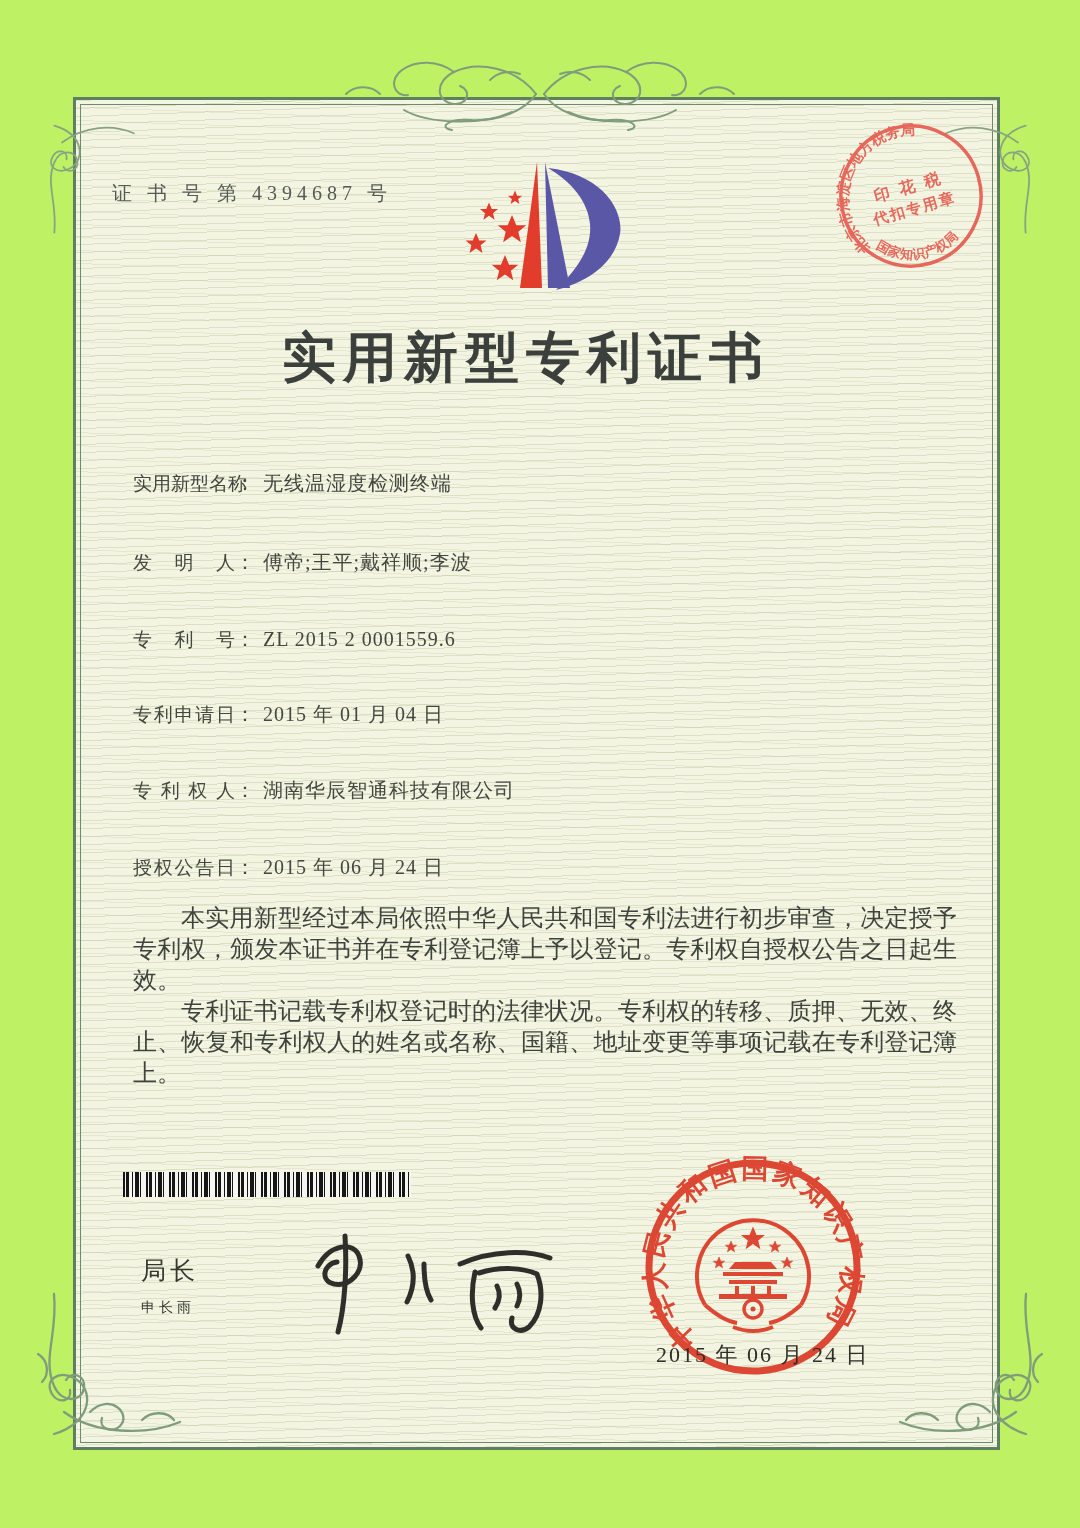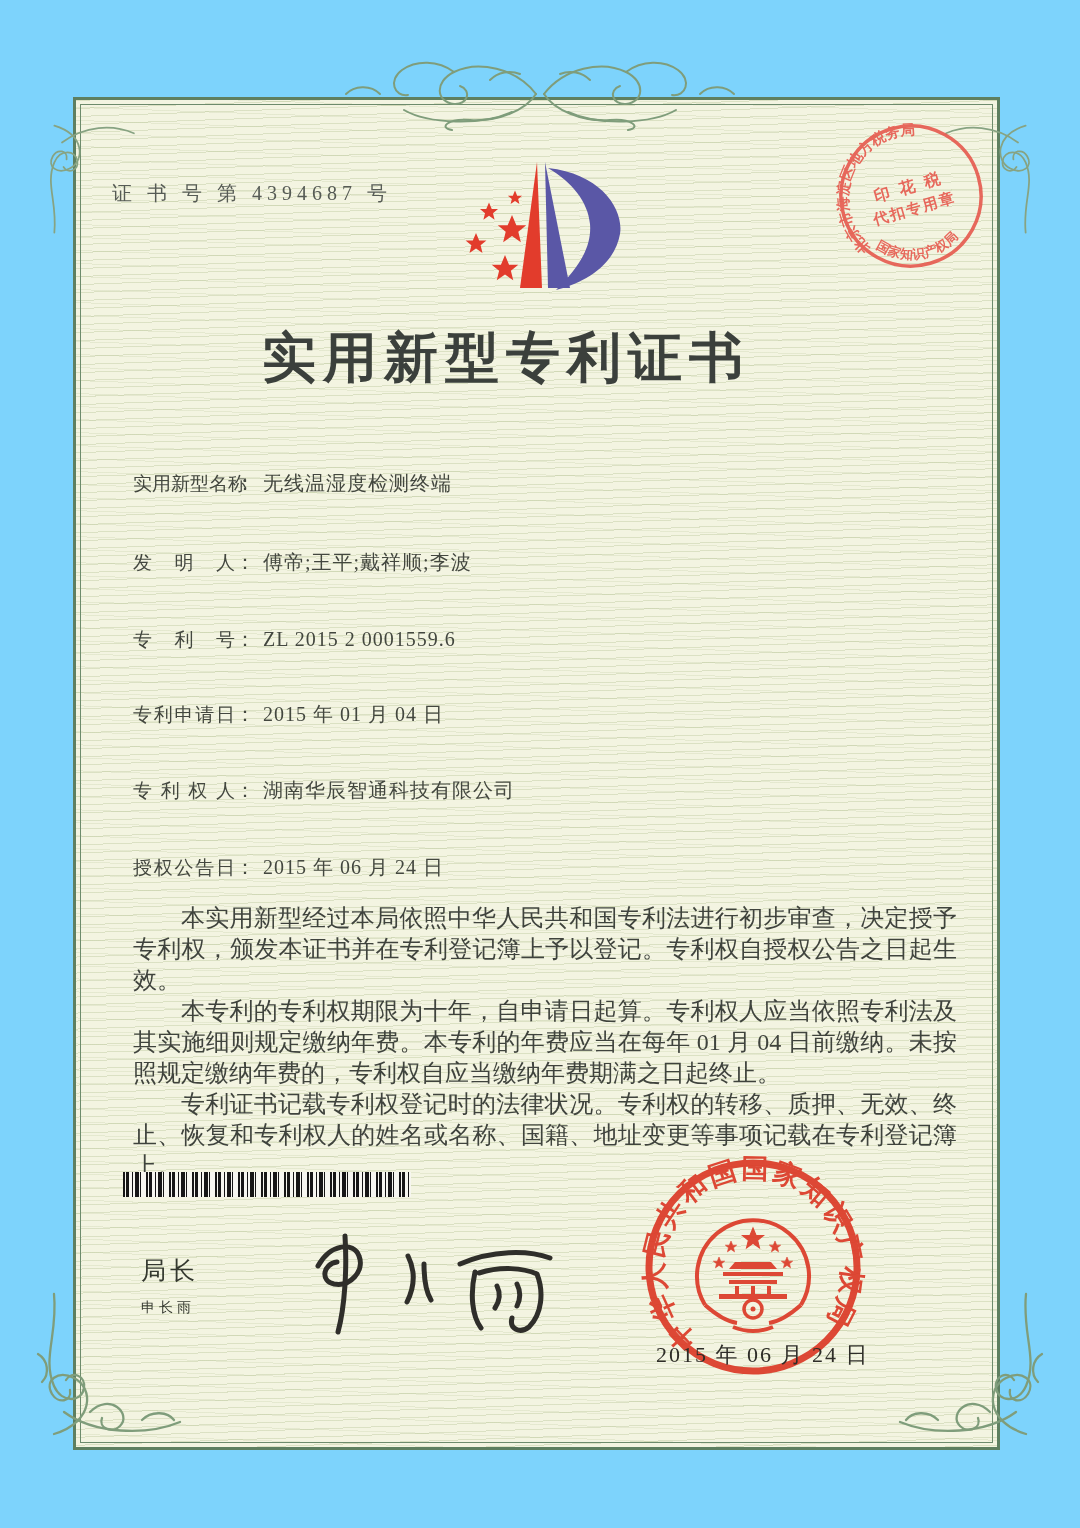--- a/index.html
+++ b/index.html
@@ -1,39 +1,39 @@
 <!DOCTYPE html>
 <html><head>
 <meta charset="utf-8">
 <style>
   html,body{margin:0;padding:0;background:#e8e8e4;}
   #page{
     position:relative;width:1080px;height:1528px;margin:0 auto;
-    background:#7dd3fc;overflow:hidden;
+    background:#bef264;overflow:hidden;
     font-family:"Liberation Serif","DejaVu Serif",serif;
     color:#3f433d;
   }
   
   #frame-outer{
     position:absolute;left:73px;top:97px;width:927px;height:1353px;
     box-sizing:border-box;border:3px solid #5e7f60;z-index:1;
     background:#f3f4e1;
     background-image:
       repeating-linear-gradient(178deg, rgba(163,180,126,.30) 0 1px, rgba(0,0,0,0) 1px 8px),
       repeating-linear-gradient(182deg, rgba(163,180,126,.18) 0 1px, rgba(0,0,0,0) 1px 13px);
   }
   #frame-inner{
     position:absolute;left:4px;top:4px;right:4px;bottom:4px;
     border:1px solid #6d8b6c;
   }
   .ornament{position:absolute;z-index:2;pointer-events:none;}
   
   .abs{position:absolute;z-index:3;}
   #cert-no{left:112px;top:180px;font-size:20px;letter-spacing:5px;color:#565b55;}
-  .center-band{left:0;width:1012px;text-align:center;}
+  .center-band{left:0;width:1012px;text-align:center;padding-left:20px;}
   #title{top:322px;font-size:54px;font-weight:600;letter-spacing:7px;color:#3b403c;}
   .field-row{left:133px;font-size:20px;color:#43473f;white-space:nowrap;}
   .flabel{display:inline-block;width:102px;font-size:19px;text-align:justify;text-align-last:justify;text-justify:inter-character;vertical-align:baseline;}
   .fcolon{display:inline-block;}
   .fvalue{padding-left:8px;letter-spacing:1px;margin-top:48px;}
   #paragraphs{left:133px;top:903px;width:824px;}
   #paragraphs p{margin:0;font-size:24px;line-height:31px;text-align:justify;text-justify:inter-character;text-indent:2em;color:#3f433d;}
   #barcode{
     left:123px;top:1172px;width:288px;height:25px;z-index:3;
     background:repeating-linear-gradient(90deg,
@@ -164,21 +164,20 @@
   </div>
   <div class="abs field-row" style="top:777px;">
     <span class="flabel">专利权人</span><span class="fcolon">：</span><span class="fvalue">湖南华辰智通科技有限公司</span>
   </div>
   <div class="abs field-row" style="top:854px;">
     <span class="flabel">授权公告日</span><span class="fcolon">：</span><span class="fvalue">2015 年 06 月 24 日</span>
   </div>
 
   <div class="abs" id="paragraphs">
     <p>本实用新型经过本局依照中华人民共和国专利法进行初步审查，决定授予专利权，颁发本证书并在专利登记簿上予以登记。专利权自授权公告之日起生效。</p>
-    <p>本专利的专利权期限为十年，自申请日起算。专利权人应当依照专利法及其实施细则规定缴纳年费。本专利的年费应当在每年 01 月 04 日前缴纳。未按照规定缴纳年费的，专利权自应当缴纳年费期满之日起终止。</p>
     <p>专利证书记载专利权登记时的法律状况。专利权的转移、质押、无效、终止、恢复和专利权人的姓名或名称、国籍、地址变更等事项记载在专利登记簿上。</p>
   </div>
 
   <div class="abs" id="barcode"></div>
 
   <div class="abs" id="signer-title">局长</div>
   <div class="abs" id="signer-name">申长雨</div>
   <svg class="abs" id="signature-svg" width="270" height="112" viewBox="0 0 270 112">
     <g stroke="#2f2e2a" stroke-width="5" fill="none" stroke-linecap="round" stroke-linejoin="round">
       <path d="M18,38 C30,16 54,13 59,28 C65,43 50,59 34,56 C20,53 23,36 37,34"></path>

